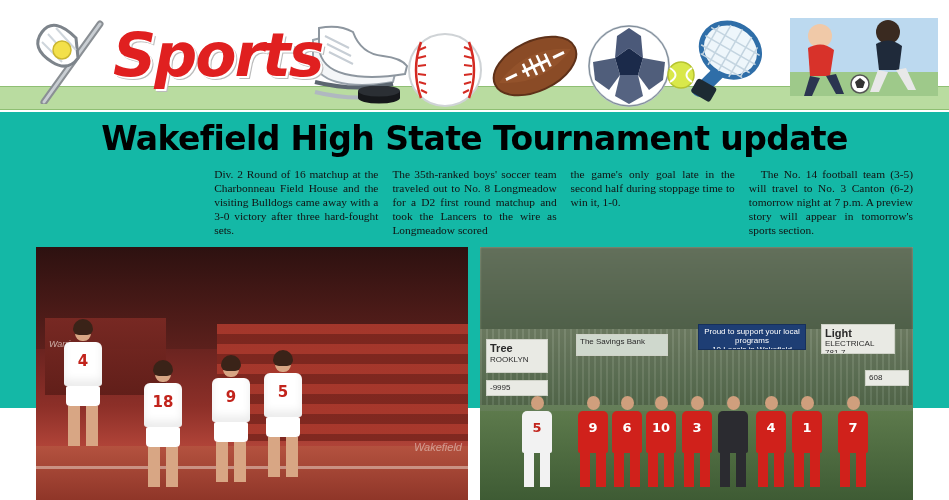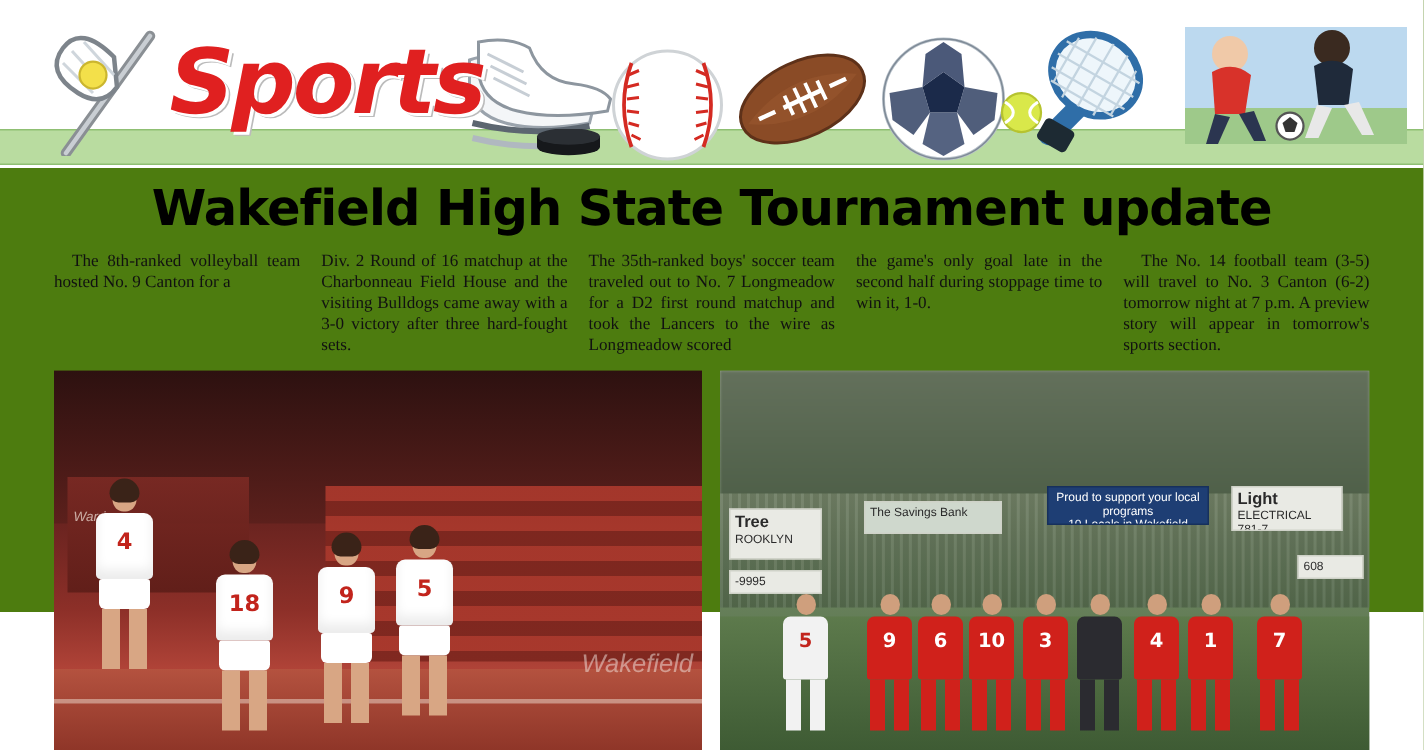--- a/index.html
+++ b/index.html
@@ -11,21 +11,21 @@
     width: 949px;
     height: 500px;
     overflow: hidden;
     font-family: "Liberation Serif", serif;
     color: #000;
   }
   .page {
     position: relative;
     width: 949px;
     height: 408px;
-    background: #4d7c0f;
+    background: #14b8a6;
   }
 
   
   .masthead {
     position: relative;
     height: 112px;
     width: 949px;
     overflow: hidden;
     background: #ffffff;
   }
@@ -152,21 +152,21 @@
     opacity: .9;
   }
   .vb .banner-text {
     position: absolute; left: 3%; top: 36%; color: #e9d8cf;
     font-family: "Liberation Sans", sans-serif;
     font-size: 9px; font-style: italic; opacity: .75;
   }
   .vb .wmark {
     position: absolute; right: 6px; bottom: 50px; color: #f3e7e2;
     font-family: "Liberation Sans", sans-serif; font-style: italic;
-    font-size: 17px; opacity: .5;
+    font-size: 11px; opacity: .5;
   }
   .player {
     position: absolute;
     bottom: 8%;
   }
   .player .head {
     width: 16px; height: 18px; border-radius: 50% 50% 45% 45%;
     background: #d8a684; margin: 0 auto;
   }
   .player .hair {
@@ -349,29 +349,28 @@
         <polygon points="70,64 75,68 73,74 67,74 65,68" fill="#333"></polygon>
       </svg>
     </div>
   </div>
 
   <h1 class="headline">Wakefield High State Tournament update</h1>
 
   <div class="columns">
 
     <div class="col">
-      <p>The 8th-ranked volleyball team hosted No. 9 Canton for a</p>
     </div>
 
     <div class="col">
       <p style="text-indent:0">Div. 2 Round of 16 matchup at the Charbonneau Field House and the visiting Bulldogs came away with a 3-0 victory after three hard-fought sets.</p>
     </div>
 
     <div class="col">
-      <p style="text-indent:0">The 35th-ranked boys' soccer team traveled out to No. 7 Longmeadow for a D2 first round matchup and took the Lancers to the wire as Longmeadow scored</p>
+      <p style="text-indent:0">The 35th-ranked boys' soccer team traveled out to No. 8 Longmeadow for a D2 first round matchup and took the Lancers to the wire as Longmeadow scored</p>
     </div>
 
     <div class="col">
       <p style="text-indent:0">the game's only goal late in the second half during stoppage time to win it, 1-0.</p>
     </div>
 
     <div class="col">
       <p class="first">The No. 14 football team (3-5) will travel to No. 3 Canton (6-2) tomorrow night at 7 p.m. A preview story will appear in tomorrow's sports section.</p>
     </div>
   </div>

